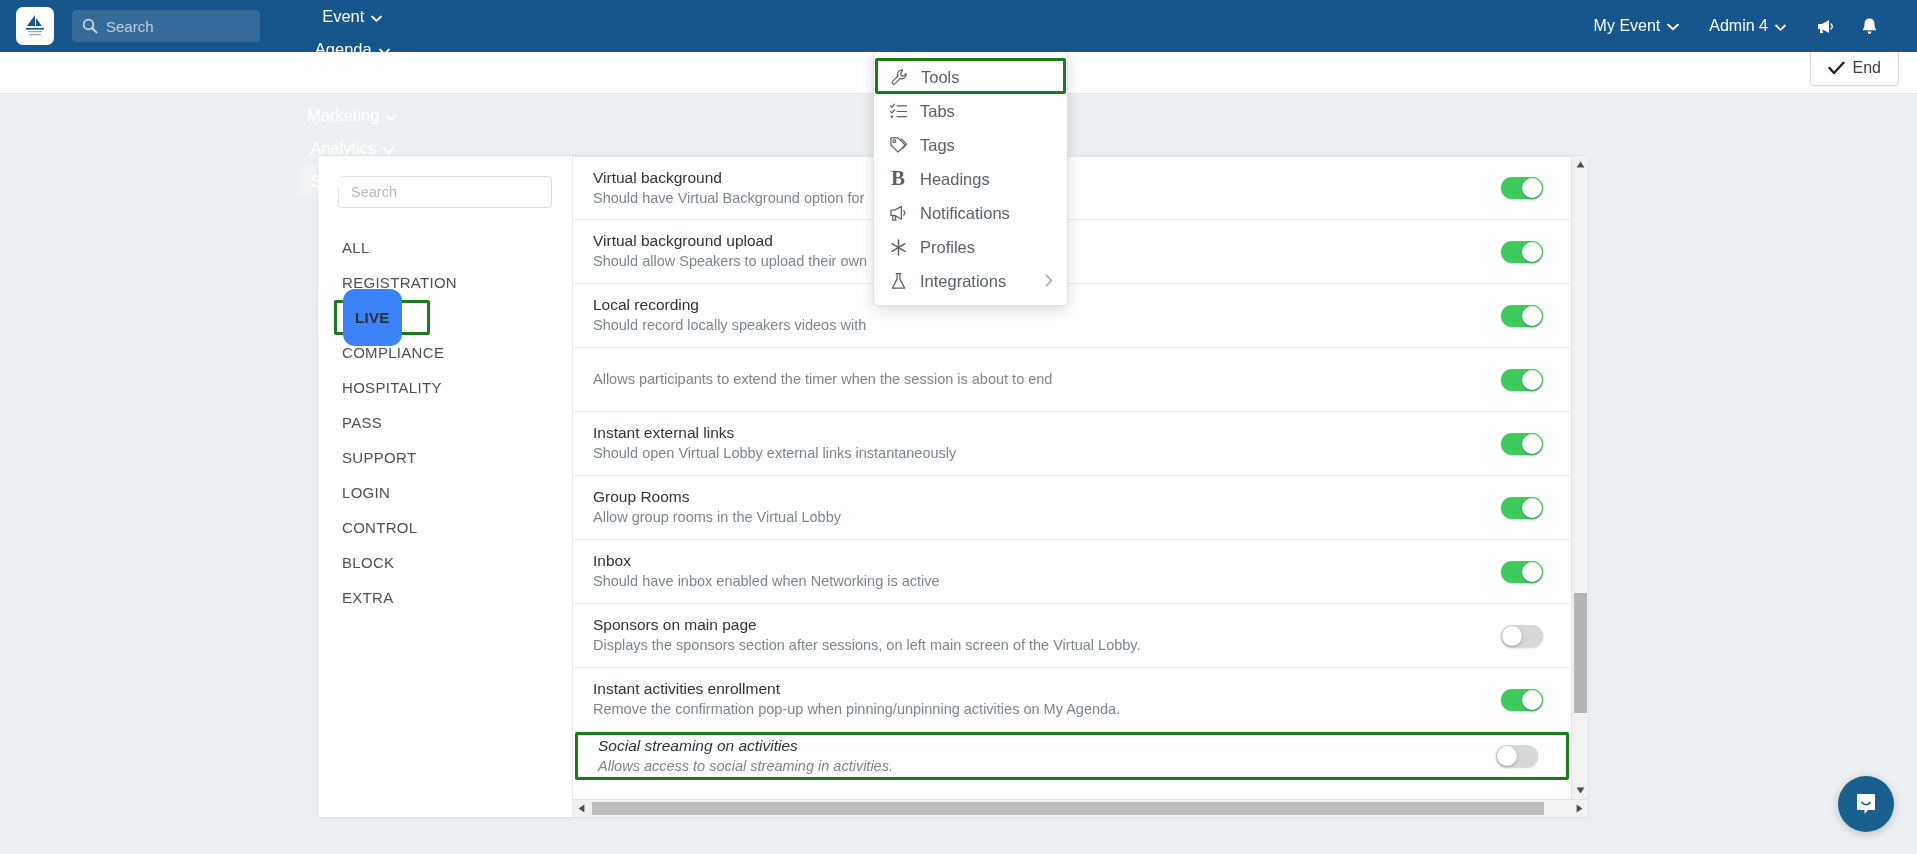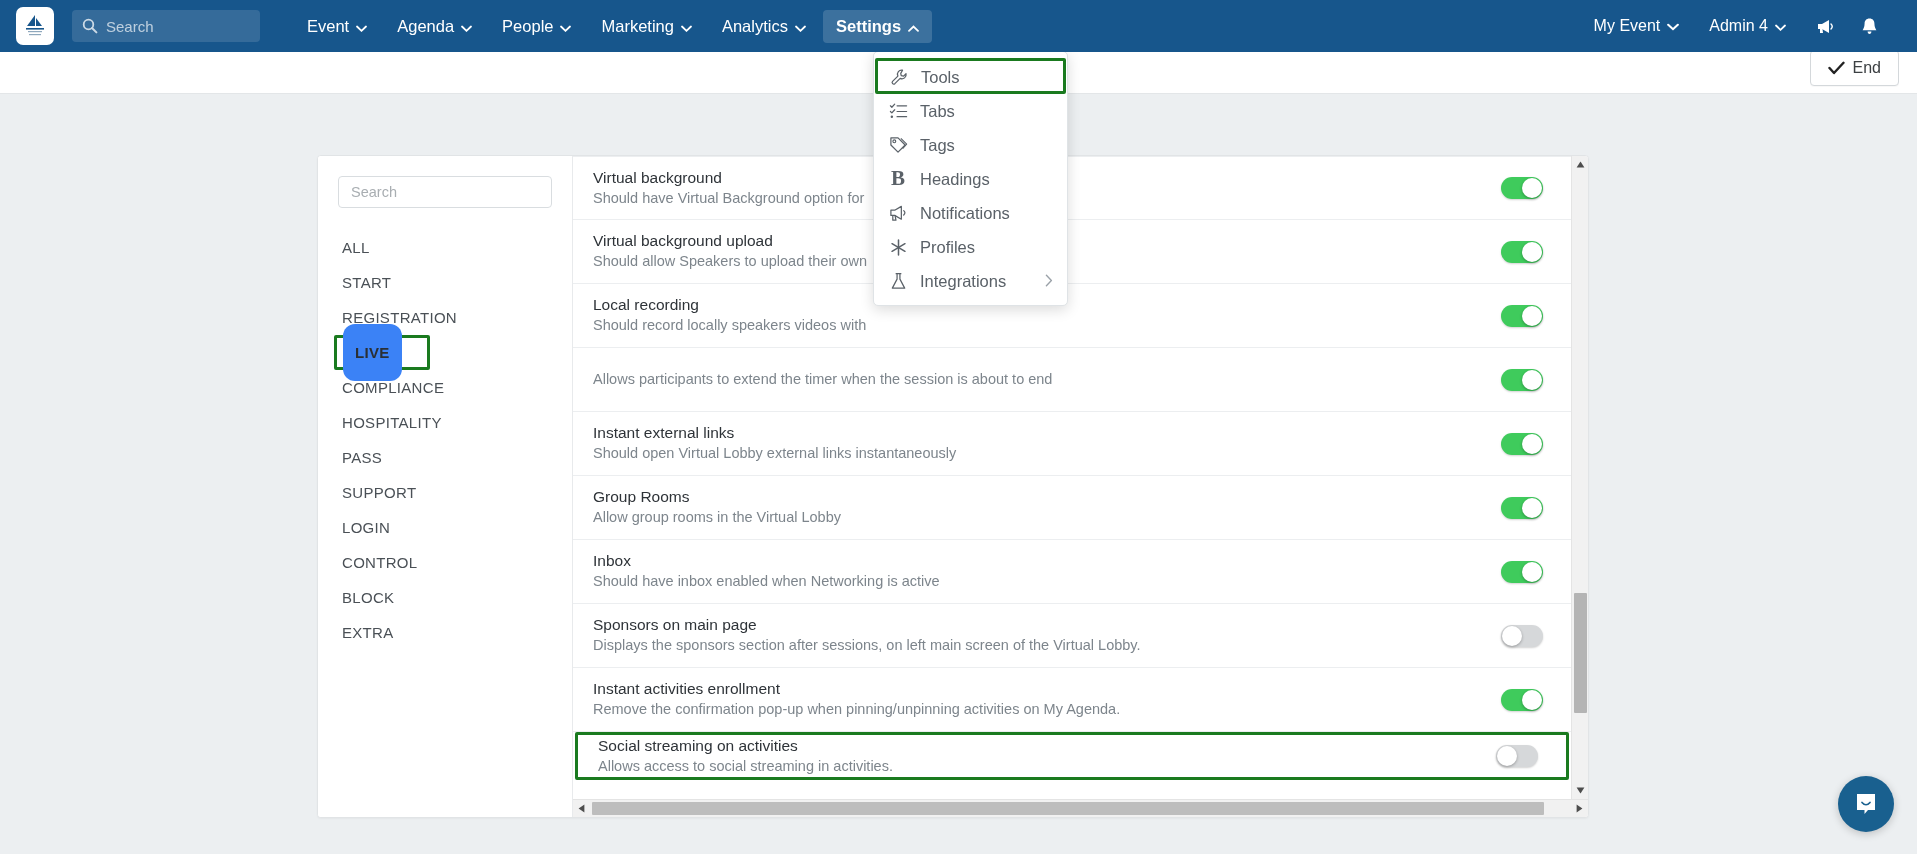--- a/index.html
+++ b/index.html
@@ -35,21 +35,21 @@
     padding: 0 10px; flex-shrink: 0;
   }
   .search-wrap svg { flex-shrink: 0; opacity: 0.75; }
   .search-input {
     background: transparent; border: none; outline: none;
     color: #fff; font-size: 15px; margin-left: 8px; width: 100%;
     font-family: "Liberation Sans", sans-serif;
   }
   .search-input::placeholder { color: rgba(255,255,255,0.68); }
 
-  .nav-main { display: flex; align-items: center; margin-left: 34px; height: 52px; }
+  .nav-main { display: flex; align-items: center; margin-left: 34px; height: 52px; flex-direction: column; }
   .nav-item {
     display: flex; align-items: center; gap: 7px;
     color: #fff; font-size: 16.5px;
     padding: 7px 13px; border-radius: 4px;
     cursor: pointer; white-space: nowrap;
     margin-right: 4px;
   }
   .nav-item.active { background: rgba(255,255,255,0.16); font-weight: bold; }
   .caret { display: inline-block; }
 
@@ -183,20 +183,21 @@
     padding: 0 28px 0 10px;
     height: 64px; flex-shrink: 0;
     position: relative;
   }
   .setting-row.first { border-top: 1px solid #eceef0; }
   .setting-row.highlight {
     border: 3px solid #1a7a1f;
     border-radius: 2px;
     margin: 0 2px;
     height: 48px;
+    font-style: italic;
   }
   .srow-txt { flex: 1; min-width: 0; padding-left: 10px; }
   .srow-title { font-size: 15.5px; color: #2e3338; line-height: 1.35; white-space: nowrap; }
   .srow-sub { font-size: 14.5px; color: #7d858c; line-height: 1.35; white-space: nowrap; }
 
   .toggle {
     width: 42px; height: 22px; border-radius: 11px;
     position: relative; flex-shrink: 0; margin-left: 14px;
     cursor: pointer;
     box-shadow: 0 1px 2px rgba(0,0,0,0.18);
@@ -457,23 +458,20 @@
 
   <div class="sidebar">
     <div class="sb-search">
       <input type="text" placeholder="Search" style="">
     </div>
 
     <div class="sb-item">
       <span>ALL</span>
     </div>
     <div class="sb-item">
-      <span>START</span>
-    </div>
-    <div class="sb-item">
       <span>REGISTRATION</span>
     </div>
     <div class="sb-item selected">
       <span class="sb-pill">LIVE</span>
     </div>
     <div class="sb-item">
       <span>COMPLIANCE</span>
     </div>
     <div class="sb-item">
       <span>HOSPITALITY</span>

